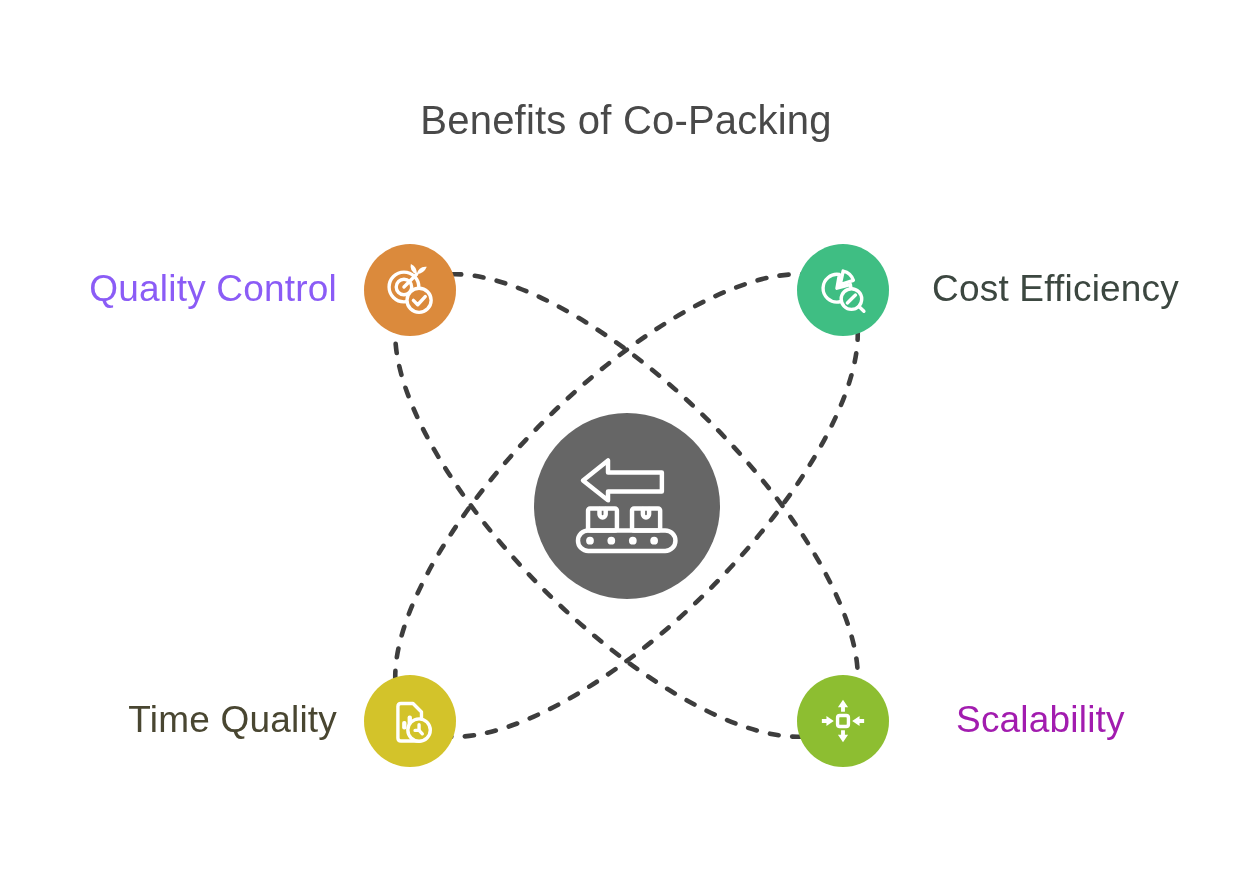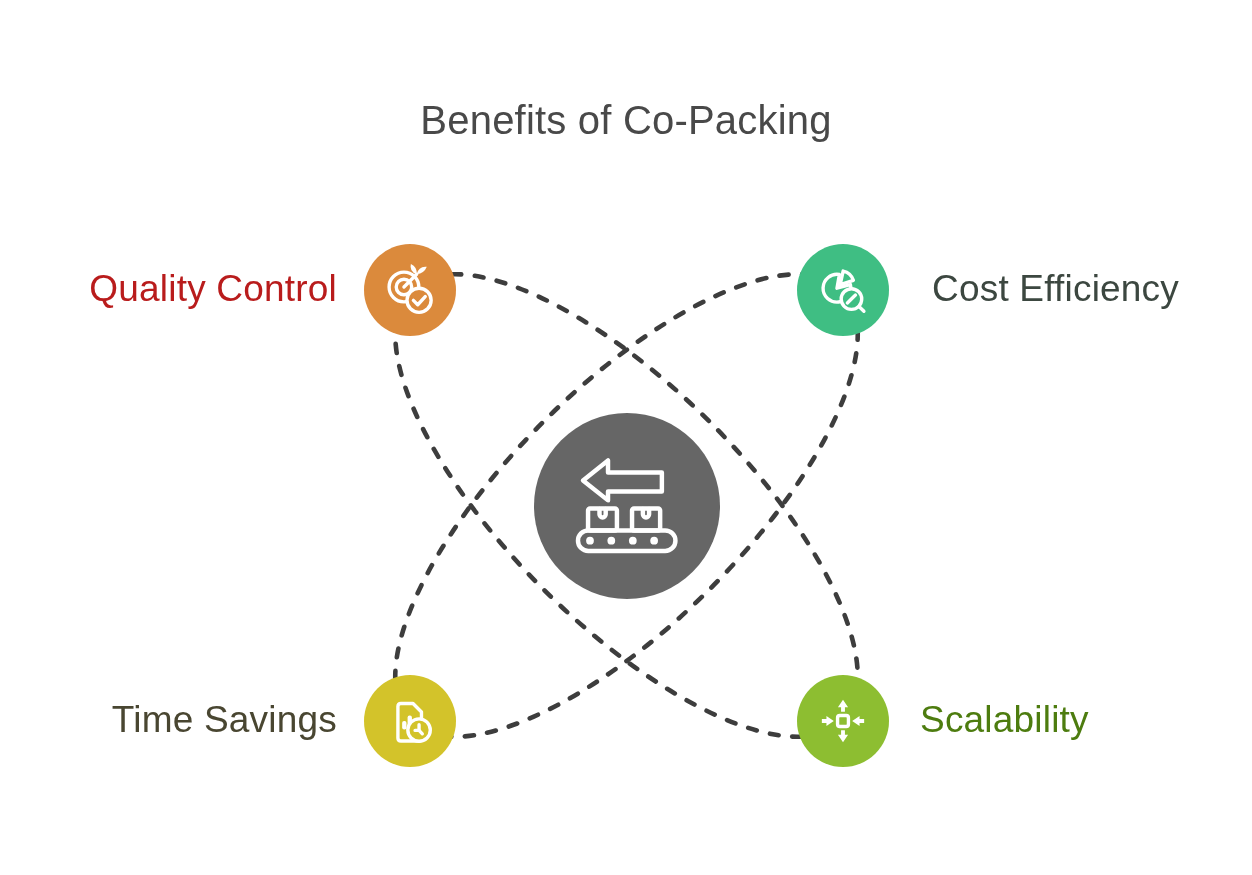--- a/index.html
+++ b/index.html
@@ -117,21 +117,21 @@
         <circle cx="19" cy="21.5" r="12.3"></circle>
         <circle cx="19" cy="21.5" r="6.4"></circle>
         <line x1="19" y1="21.5" x2="29.5" y2="11"></line>
       </g>
       <path fill="#ffffff" d="M29.5,11 q6.2,-0.6 8.4,-6.2 q-6.6,-0.8 -8.4,6.2 z"></path>
       <path fill="#ffffff" d="M29.5,11 q0.6,-6.2 -4.8,-8.6 q-1.4,6 4.8,8.6 z"></path>
       <circle class="bg" cx="31.5" cy="32.5" r="10" stroke="#ffffff" stroke-width="2.8"></circle>
       <path d="M26.8,32.6 l3.6,3.6 l6.2,-6.8" stroke="#ffffff" stroke-width="2.8" fill="none" stroke-linecap="round" stroke-linejoin="round"></path>
     </svg>
   </div>
-  <div class="label l-tl" style="color: #b91c1c;">Quality Control</div>
+  <div class="label l-tl" style="color: #8b5cf6;">Quality Control</div>
 
   <div class="node n-tr" style="background-color: rgb(63, 190, 131); --nc: #3FBE83;">
     <svg viewBox="0 0 48 48">
       <g stroke="#ffffff" stroke-width="2.8" fill="none" stroke-linejoin="round" stroke-linecap="round">
 
         <path d="M21,11.2 A11.5,11.5 0 1 0 30.1,19.5 L19,22.5 Z"></path>
 
         <path d="M24.1,8.3 A11.5,11.5 0 0 1 32.6,16 L21.7,19.55 Z"></path>
       </g>
       <circle class="bg" cx="31" cy="31.5" r="8.5" stroke="#ffffff" stroke-width="2.8"></circle>
@@ -148,32 +148,32 @@
       <path d="M14,38 V12 q0,-2.5 2.5,-2.5 H26.5 L33.5,16.5 V38 q0,2.5 -2.5,2.5 H16.5 q-2.5,0 -2.5,-2.5 Z" stroke="#ffffff" stroke-width="2.8" fill="none" stroke-linejoin="round"></path>
       <g fill="#ffffff">
         <rect x="17.5" y="24" width="3.6" height="7" rx="1.6"></rect>
         <rect x="22" y="19.5" width="3.6" height="11.5" rx="1.6"></rect>
       </g>
       <circle class="bg" cx="31.5" cy="31.5" r="9.3" stroke="#ffffff" stroke-width="2.8"></circle>
       <path d="M28.2,31.8 H31.5 V27" stroke="#ffffff" stroke-width="2.8" fill="none" stroke-linecap="round" stroke-linejoin="round"></path>
       <path d="M31.5,31.8 L34.2,34.6" stroke="#ffffff" stroke-width="2.8" fill="none" stroke-linecap="round"></path>
     </svg>
   </div>
-  <div class="label l-bl" style="color: rgb(73, 70, 49);">Time Savings</div>
+  <div class="label l-bl" style="color: rgb(73, 70, 49);">Time Quality</div>
 
   <div class="node n-br" style="background-color: rgb(141, 190, 49); --nc: #8DBE31;">
     <svg viewBox="0 0 48 48">
       <rect x="19.5" y="19.5" width="9" height="9" rx="1.8" stroke="#ffffff" stroke-width="2.8" fill="none"></rect>
       <g fill="#ffffff">
 
         <path d="M24,6.5 L28.2,12.6 H25.6 V16.4 H22.4 V12.6 H19.8 Z"></path>
 
         <path d="M24,41.5 L19.8,35.4 H22.4 V31.6 H25.6 V35.4 H28.2 Z"></path>
 
         <path d="M16.4,24 L10.3,19.8 V22.4 H6.5 V25.6 H10.3 V28.2 Z"></path>
 
         <path d="M31.6,24 L37.7,19.8 V22.4 H41.5 V25.6 H37.7 V28.2 Z"></path>
       </g>
     </svg>
   </div>
-  <div class="label l-br" style="color: #4d7c0f;">Scalability</div>
+  <div class="label l-br" style="color: #a21caf; margin-left: 36px;">Scalability</div>
 
 </div>
 
 </body></html>

